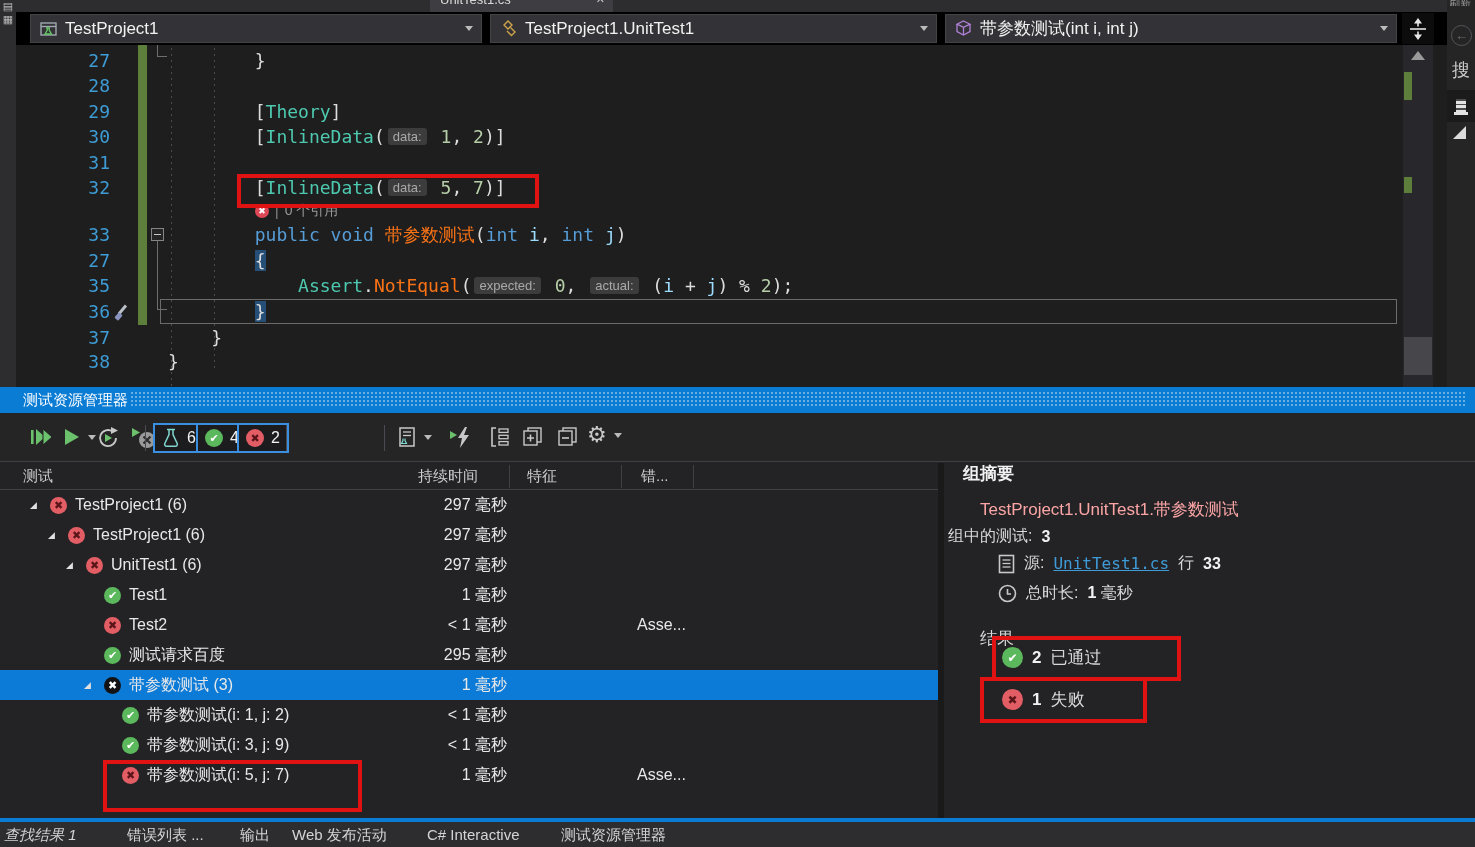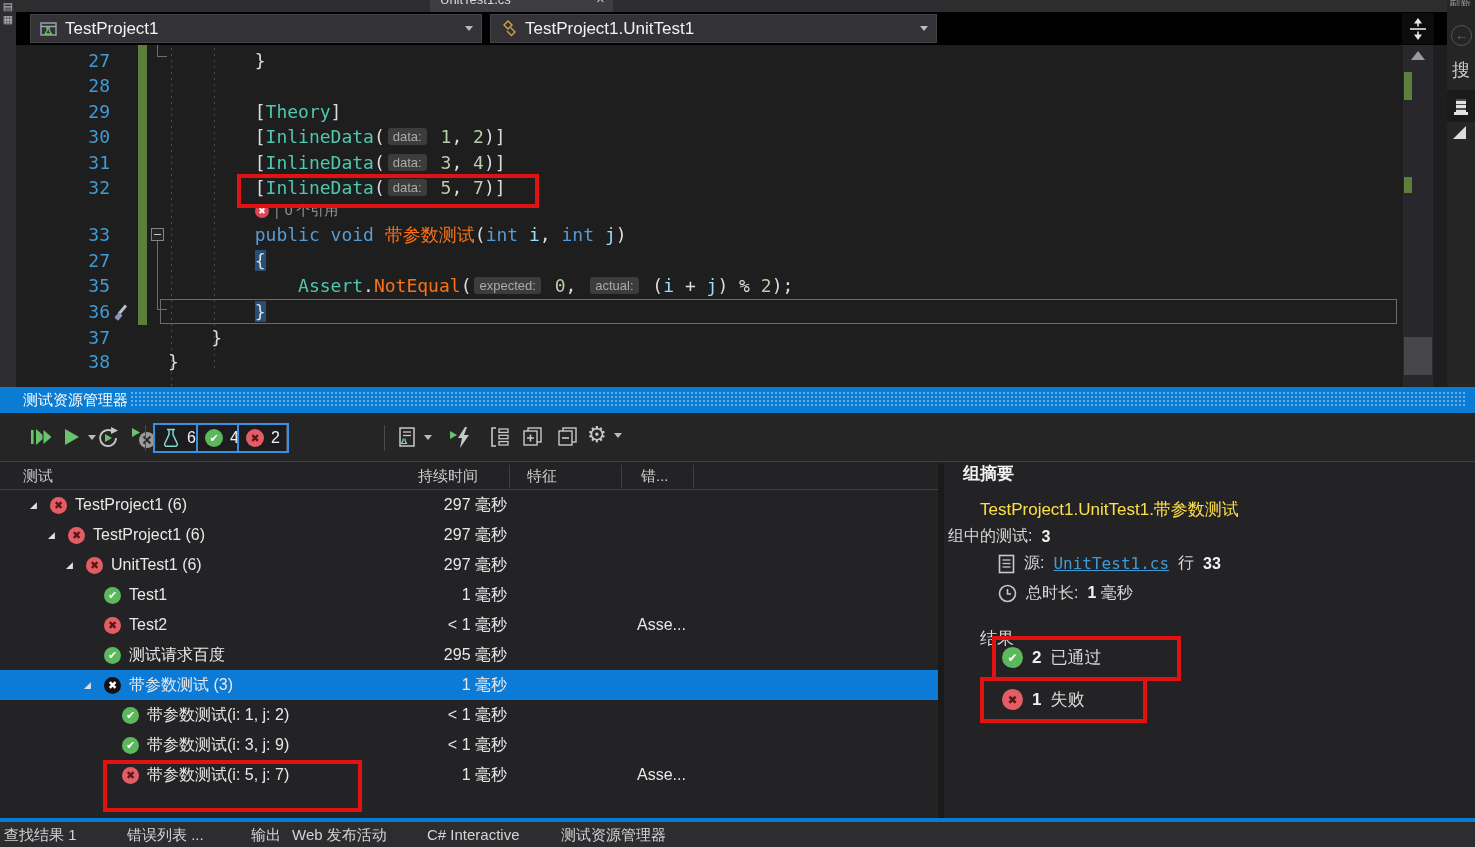--- a/index.html
+++ b/index.html
@@ -78,21 +78,21 @@
   .trow.sel{background:#0C7BD8}
   .exp{width:20px;font-size:9px;color:#E0E0E0;text-align:left}
   .tname{margin-left:8px;white-space:nowrap}
   .tdur{position:absolute;left:380px;width:127px;text-align:right}
   .terr{position:absolute;left:637px}
   .te-div{position:absolute;left:938px;top:76px;width:6px;height:355px;background:#1A1A1A}
   .te-blue{position:absolute;left:0;top:431px;width:1475px;height:4px;background:#0A7CD4}
 
   
   .sum-h{position:absolute;left:963px;top:75px;font-size:17px;font-weight:bold;color:#F1F1F1}
-  .sum-g{position:absolute;left:980px;top:111px;font-size:17px;color:#fde047}
+  .sum-g{position:absolute;left:980px;top:111px;font-size:17px;color:#fca5a5}
   .sum-row{position:absolute;display:flex;align-items:center;gap:9px;font-size:16px;color:#D8D8D8}
   .b{font-weight:bold;color:#F1F1F1}
   .link{color:#3F9BD7;font-family:"DejaVu Sans Mono","Liberation Mono",monospace;text-decoration:underline;font-size:16px}
 
   
   .ann{position:absolute;border:4px solid #E01212;z-index:60;pointer-events:none}
 
   
   .statusbar{left:0;top:822px;width:1475px;height:25px;background:#2D2D30}
   .stab{position:absolute;top:4px;font-size:15px;color:#D4D4D4;white-space:nowrap}
@@ -125,20 +125,28 @@
       </svg>
       <span>TestProject1</span>
       <span class="caret"></span>
     </div>
     <div class="combo" style="left:474px;width:447px">
       <svg width="19" height="19" viewBox="0 0 19 19">
         <path d="M9 2 L13 6 L9 10 L5 6 Z" fill="none" stroke="#CDA349" stroke-width="1.4"></path>
         <path d="M11.5 8.5 L16 13 L12.5 16.5 L8 12" fill="none" stroke="#CDA349" stroke-width="1.4"></path>
       </svg>
       <span>TestProject1.UnitTest1</span>
+      <span class="caret"></span>
+    </div>
+    <div class="combo" style="left:929px;width:452px">
+      <svg width="19" height="19" viewBox="0 0 19 19">
+        <path d="M9.5 2 L16 5.2 L9.5 8.4 L3 5.2 Z" fill="none" stroke="#B180D7" stroke-width="1.3"></path>
+        <path d="M3 5.2 V12.6 L9.5 16 L16 12.6 V5.2 M9.5 8.4 V16" fill="none" stroke="#B180D7" stroke-width="1.3"></path>
+      </svg>
+      <span>带参数测试(int i, int j)</span>
       <span class="caret"></span>
     </div>
     <div class="split-btn">
       <svg width="22" height="24" viewBox="0 0 22 24">
         <line x1="3" y1="12" x2="19" y2="12" stroke="#E6E6E6" stroke-width="1.6"></line>
         <path d="M11 1 L7 6.5 H15 Z" fill="#E6E6E6"></path>
           <line x1="11" y1="5" x2="11" y2="9.5" stroke="#E6E6E6" stroke-width="1.6"></line>
         <path d="M11 23 L7 17.5 H15 Z" fill="#E6E6E6"></path>
           <line x1="11" y1="14.5" x2="11" y2="19" stroke="#E6E6E6" stroke-width="1.6"></line>
       </svg>
@@ -149,21 +157,21 @@
     <div class="greenbar"></div>
     <div class="guide" style="left:155px;top:3px;height:346px"></div>
     <div class="guide" style="left:198px;top:3px;height:321px"></div>
     <div class="fold-corner" style="left:141px;top:0;height:12px"></div>
     <div class="fold-corner" style="left:141px;top:192px;height:73px"></div>
     <div>
         <div class="crow" style="top: 3px; height: 25.4px;"><span class="ln">27</span><span class="codetext"><span class="tk-w">        }</span></span></div>
         <div class="crow" style="top: 28.4px; height: 25.4px;"><span class="ln">28</span><span class="codetext"></span></div>
         <div class="crow" style="top: 53.8px; height: 25.4px;"><span class="ln">29</span><span class="codetext"><span class="tk-w">        [</span><span class="tk-ty">Theory</span><span class="tk-w">]</span></span></div>
         <div class="crow" style="top: 79.2px; height: 25.4px;"><span class="ln">30</span><span class="codetext"><span class="tk-w">        [</span><span class="tk-ty">InlineData</span><span class="tk-w">(</span><span class="chip">data:</span><span class="tk-w"> </span><span class="tk-n">1</span><span class="tk-w">, </span><span class="tk-n">2</span><span class="tk-w">)]</span></span></div>
-        <div class="crow" style="top: 104.6px; height: 25.4px;"><span class="ln">31</span><span class="codetext"><span class="tk-w">        [</span><span class="tk-ty">InlineData</span><span class="tk-w">(</span><span class="chip">data:</span><span class="tk-w"> </span><span class="tk-n">3</span><span class="tk-w">, </span><span class="tk-n">4</span><span class="tk-w">)]</span></span></div>
+        <div class="crow" style="top: 104.6px; height: 25.4px;"><span class="ln">31</span></div>
         <div class="crow" style="top: 130px; height: 25.4px;"><span class="ln">32</span><span class="codetext"><span class="tk-w">        [</span><span class="tk-ty">InlineData</span><span class="tk-w">(</span><span class="chip">data:</span><span class="tk-w"> </span><span class="tk-n">5</span><span class="tk-w">, </span><span class="tk-n">7</span><span class="tk-w">)]</span></span></div>
         <div class="crow lens" style="top: 155.4px; height: 22px;"><span class="lens-x">✖</span><span class="lens-sep">|</span><span class="lens-t">0 个引用</span></div>
         <div class="crow" style="top: 177.4px; height: 25.4px;"><span class="ln">33</span><span class="codetext"><span class="tk-w">        </span><span class="tk-kw">public</span><span class="tk-w"> </span><span class="tk-kw">void</span><span class="tk-w"> </span><span class="tk-m">带参数测试</span><span class="tk-w">(</span><span class="tk-kw">int</span><span class="tk-w"> </span><span class="tk-p">i</span><span class="tk-w">, </span><span class="tk-kw">int</span><span class="tk-w"> </span><span class="tk-p">j</span><span class="tk-w">)</span></span><div class="foldbox"></div></div>
         <div class="crow" style="top: 202.8px; height: 25.4px;"><span class="ln">27</span><span class="codetext"><span class="tk-w">        </span><span class="tk-br">{</span></span></div>
         <div class="crow" style="top: 228.2px; height: 25.4px;"><span class="ln">35</span><span class="codetext"><span class="tk-w">            </span><span class="tk-ty">Assert</span><span class="tk-w">.</span><span class="tk-m">NotEqual</span><span class="tk-w">(</span><span class="chip">expected:</span><span class="tk-w"> </span><span class="tk-n">0</span><span class="tk-w">, </span><span class="chip">actual:</span><span class="tk-w"> (</span><span class="tk-p">i</span><span class="tk-w"> + </span><span class="tk-p">j</span><span class="tk-w">) % </span><span class="tk-n">2</span><span class="tk-w">);</span></span></div>
         <div class="crow" style="top: 253.6px; height: 25.4px;"><div class="curline"></div><span class="ln">36</span><span class="codetext"><span class="tk-w">        </span><span class="tk-br">}</span></span><div class="wrench"><div class="blade"></div><div class="handle"></div></div></div>
         <div class="crow" style="top: 280px; height: 25.4px;"><span class="ln">37</span><span class="codetext"><span class="tk-w">    }</span></span></div>
         <div class="crow" style="top: 304.4px; height: 25.4px;"><span class="ln">38</span><span class="codetext"><span class="tk-w">}</span></span></div>
       </div>
   </div>
@@ -393,23 +401,23 @@
     <div class="sum-row" style="left:1002px;top:301px;font-size:17px">
       <span class="circ fail" style="width:21px;height:21px;font-size:12px">✖</span>
       <span class="b">1</span>
       <span>失败</span>
     </div>
 
     <div class="te-blue"></div>
   </div>
 
   <div class="abs statusbar">
-      <span class="stab" style="left: 4px;">查找结果 1</span>
+      <span class="stab" style="left: 4px; font-style: italic;">查找结果 1</span>
       <span class="stab" style="left: 127px;">错误列表 ...</span>
-      <span class="stab" style="left: 240px; margin-left: 11px;">输出</span>
+      <span class="stab" style="left: 240px;">输出</span>
       <span class="stab" style="left: 292px;">Web 发布活动</span>
       <span class="stab" style="left: 427px;">C# Interactive</span>
       <span class="stab" style="left: 561px;">测试资源管理器</span>
     </div>
 
   <div class="ann" style="left:237px;top:174px;width:302px;height:34px"></div>
   <div class="ann" style="left:103px;top:760px;width:259px;height:52px"></div>
   <div class="ann" style="left:992px;top:636px;width:189px;height:45px"></div>
   <div class="ann" style="left:980px;top:677px;width:167px;height:46px"></div>
 

